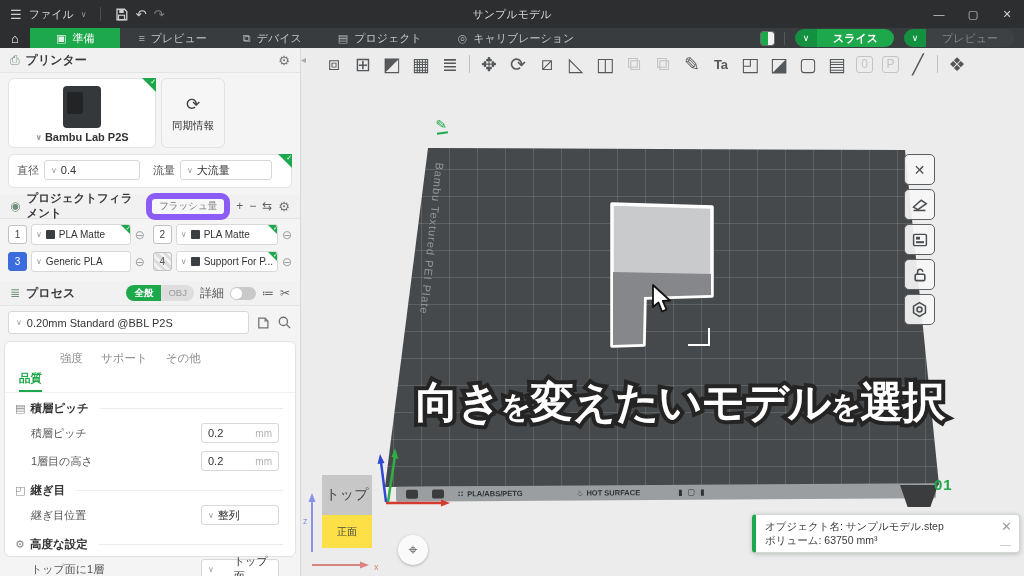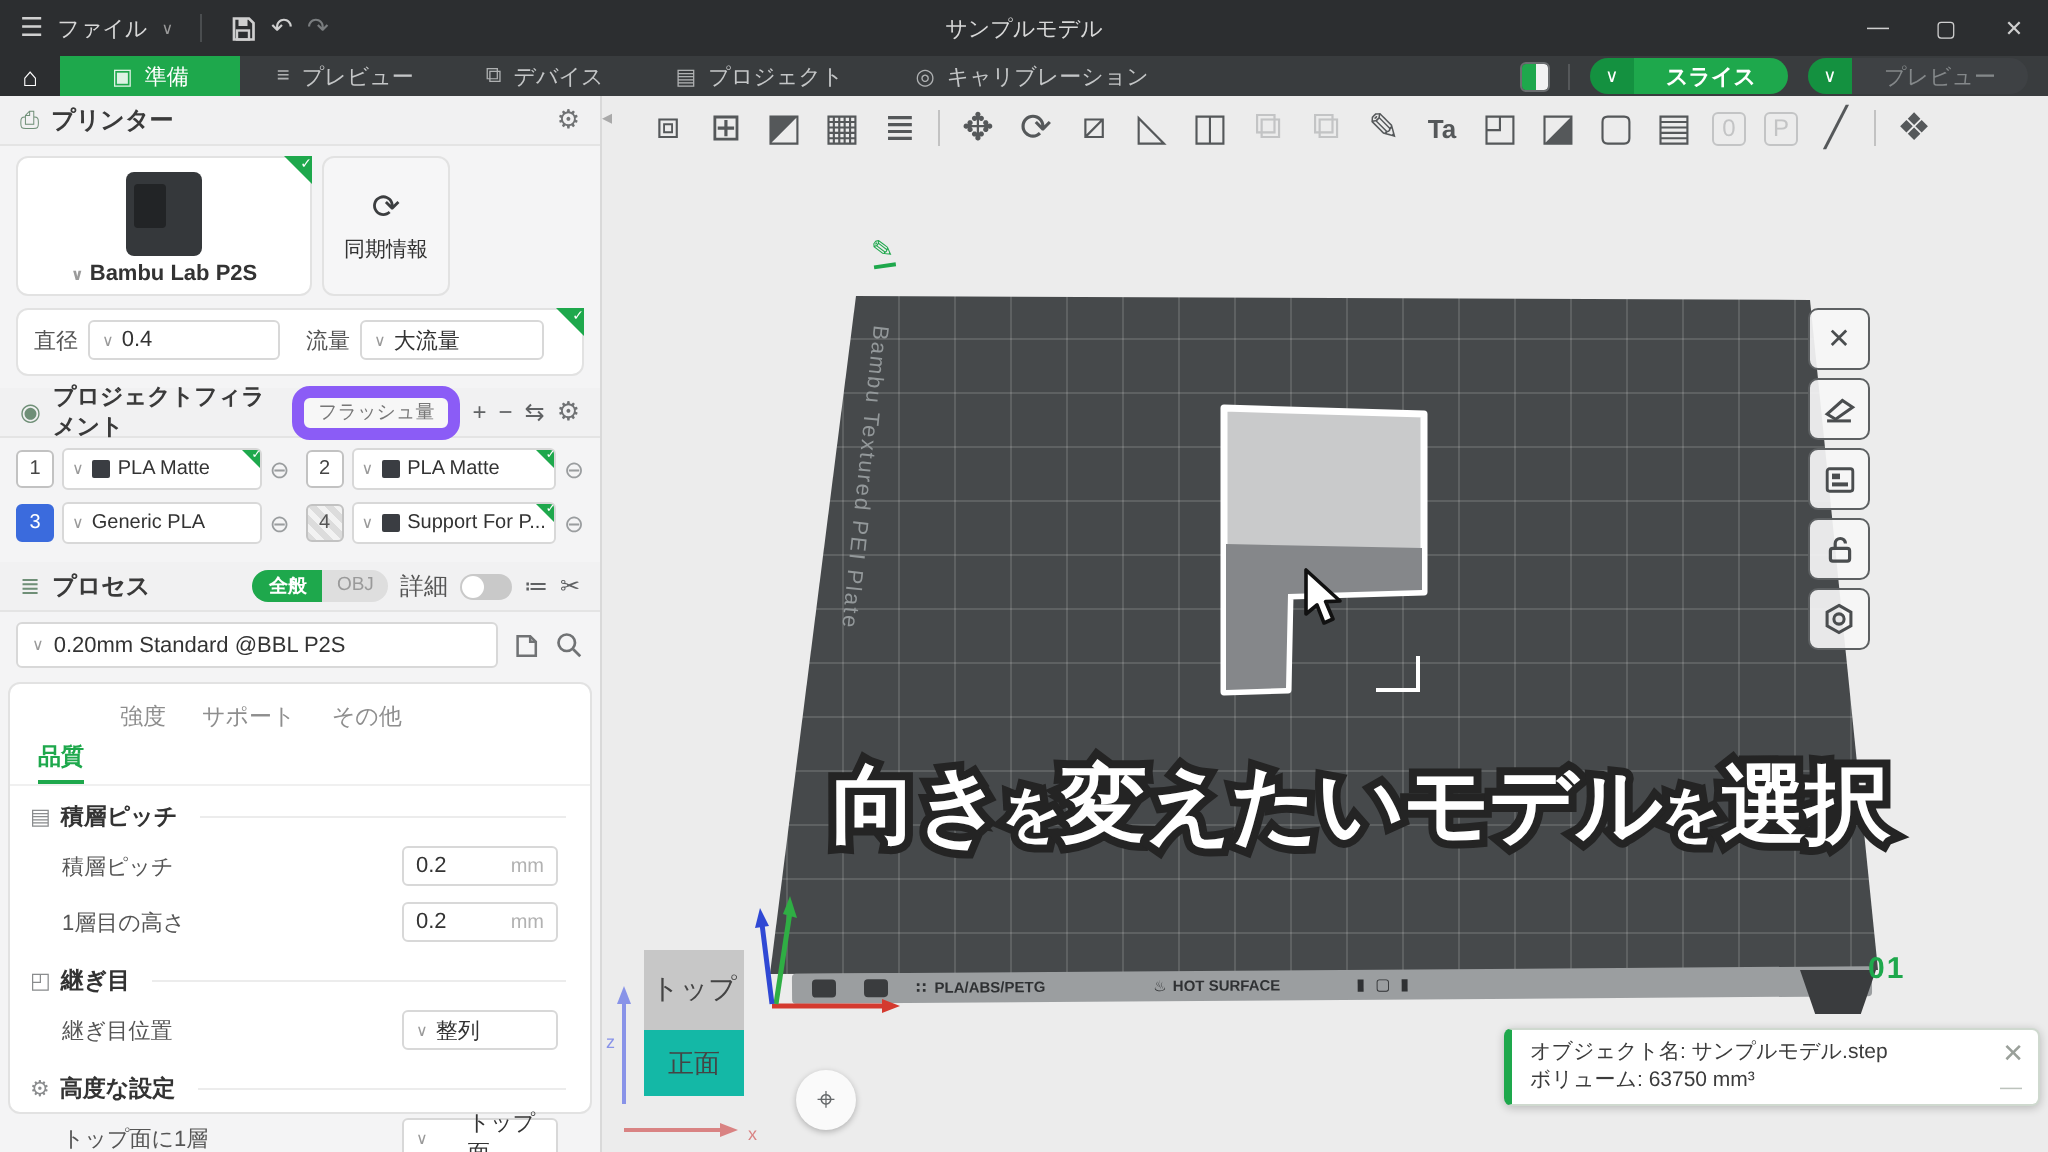--- a/index.html
+++ b/index.html
@@ -123,21 +123,21 @@
   .rbtn{width:29px;height:29px;background:rgba(246,246,246,.92);border:1.5px solid #5d6062;border-radius:5px;
     display:flex;align-items:center;justify-content:center;color:#4a4d4f;font-size:14px;}
   .bracket{position:absolute;left:388px;top:280px;width:20px;height:16px;border-right:2px solid #fff;border-bottom:2px solid #fff;}
   .caption{position:absolute;left:30px;top:326px;width:700px;text-align:center;white-space:nowrap;
     color:#fff;font-weight:bold;letter-spacing:-1px;
     -webkit-text-stroke:8px #242424;paint-order:stroke fill;}
   .caption .bg{font-size:43px;}
   .caption .smw{font-size:30px;}
   .navcube{position:absolute;left:22px;top:427px;width:50px;}
   .navcube .topf{height:40px;background:#c7c7c7;display:flex;align-items:center;justify-content:center;font-size:14px;color:#444;}
-  .navcube .frontf{height:33px;background:#14b8a6;display:flex;align-items:center;justify-content:center;font-size:13px;color:#444;}
+  .navcube .frontf{height:33px;background:#fde047;display:flex;align-items:center;justify-content:center;font-size:10px;color:#444;}
   .recenter{position:absolute;left:98px;top:487px;width:30px;height:30px;border-radius:50%;background:#fafafa;
     box-shadow:0 1px 3px rgba(0,0,0,.25);display:flex;align-items:center;justify-content:center;color:#66696b;font-size:16px;}
   .infobox{position:absolute;left:452px;top:466px;width:268px;background:#fff;border:1px solid #cfd9cf;
     border-left:4px solid #1ea84c;border-radius:4px;box-shadow:0 1px 5px rgba(0,0,0,.22);
     padding:5px 22px 5px 9px;box-sizing:border-box;font-size:10.5px;color:#3c3c3c;line-height:13.5px;}
   .infobox .close{position:absolute;top:5px;right:7px;color:#9aa09a;font-size:13px;}
   .infobox .min{position:absolute;bottom:1px;right:8px;color:#bcc3bc;font-size:11px;}
   .cursor{position:absolute;left:350px;top:236px;z-index:20;}
   .axis-z{position:absolute;left:2px;top:438px;}
   .origin-axes{position:absolute;left:75px;top:398px;}

